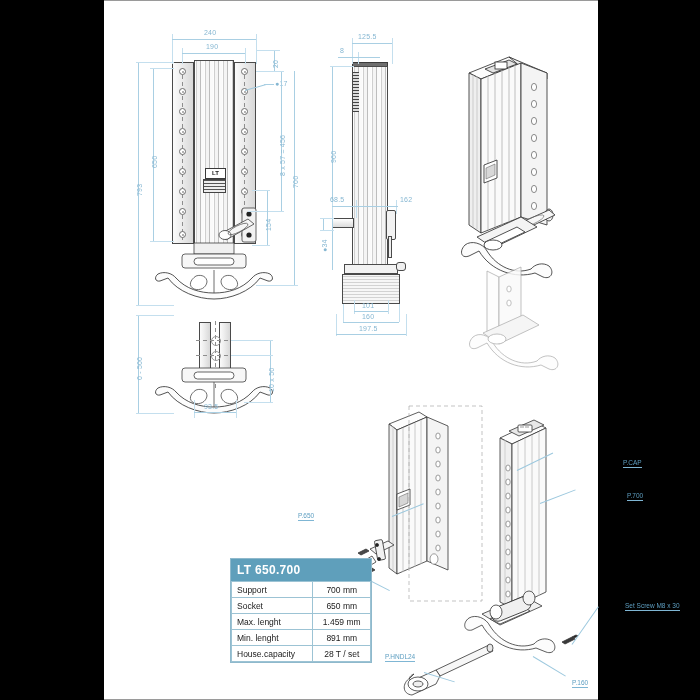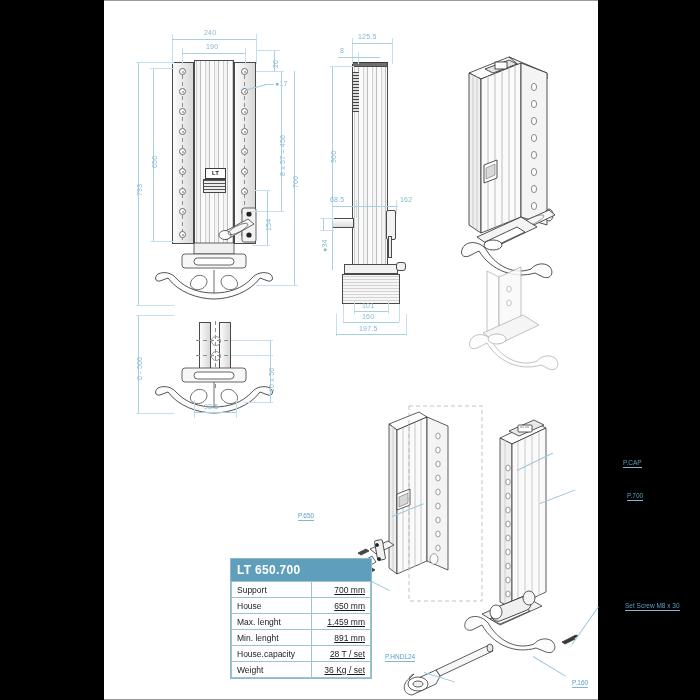--- a/index.html
+++ b/index.html
@@ -25,21 +25,21 @@
   .hole::after{content:"";position:absolute;left:1.5px;top:1.5px;width:2px;height:2px;border-radius:50%;background:#9a9a9a;}
   .cl{position:absolute;background:repeating-linear-gradient(0deg,#8e8e8e 0 4px,transparent 4px 7px);width:1px;}
   .clh{position:absolute;background:repeating-linear-gradient(90deg,#8e8e8e 0 4px,transparent 4px 7px);height:1px;}
   .ltbadge{position:absolute;border:1px solid #3a3a3a;background:#fff;font-size:6px;font-weight:bold;
       color:#1a1a1a;text-align:center;line-height:8px;font-family:"Liberation Sans",sans-serif;}
   
   #spec{position:absolute;left:126px;top:558px;width:140px;border:1px solid #8fb9cc;background:#fff;}
   #spec .hd{background:#5f9fbb;color:#fff;font-size:12px;font-weight:bold;padding:4px 6px;letter-spacing:.3px;}
   #spec table{border-collapse:collapse;width:100%;}
   #spec td{border:1px solid #9cc3d4;font-size:8.5px;color:#1b1b1b;padding:2.5px 5px;height:9px;}
-  #spec td.v{text-align:right;text-decoration:underline;}
+  #spec td.v{text-align:center;}
   
   .plabel{position:absolute;color:#5d9ec1;font-size:6.5px;border-bottom:1px solid #7fb6d4;
       padding-bottom:.5px;white-space:nowrap;}
   .iso{position:absolute;}
   svg{display:block;overflow:visible;}
 </style>
 </head>
 <body>
 
 <div id="page">
@@ -412,37 +412,33 @@
 
   <div id="spec">
     <div class="hd">LT 650.700</div>
     <table>
       <tbody>
         <tr>
               <td>Support</td>
               <td class="v">700 mm</td>
             </tr>
         <tr>
-              <td>House</td>
+              <td>Socket</td>
               <td class="v">650 mm</td>
             </tr>
         <tr>
               <td>Max.  lenght</td>
               <td class="v">1.459 mm</td>
             </tr>
         <tr>
               <td>Min. lenght</td>
               <td class="v">891 mm</td>
             </tr>
         <tr>
               <td>House.capacity</td>
               <td class="v">28 T / set</td>
             </tr>
-        <tr>
-              <td>Weight</td>
-              <td class="v">36 Kg / set</td>
-            </tr>
       </tbody>
     </table>
   </div>
 
  </div>
 </div>
 
 </body></html>

